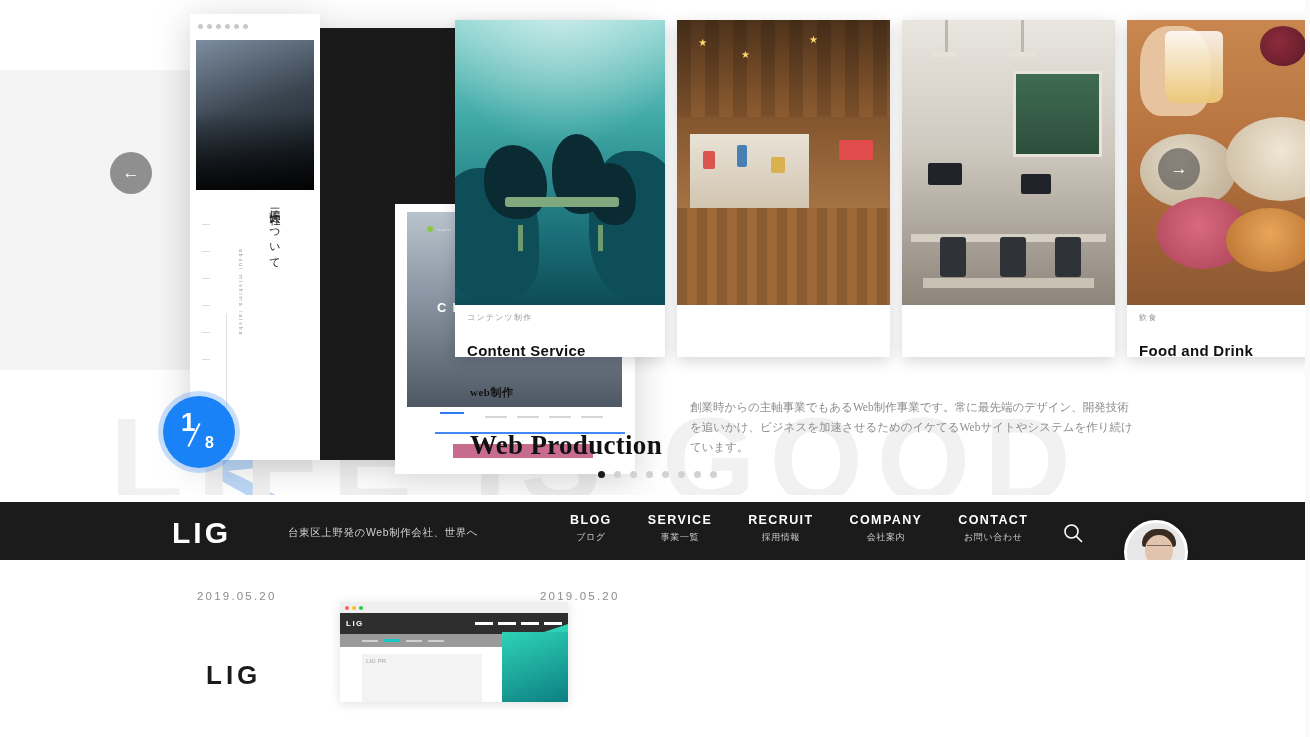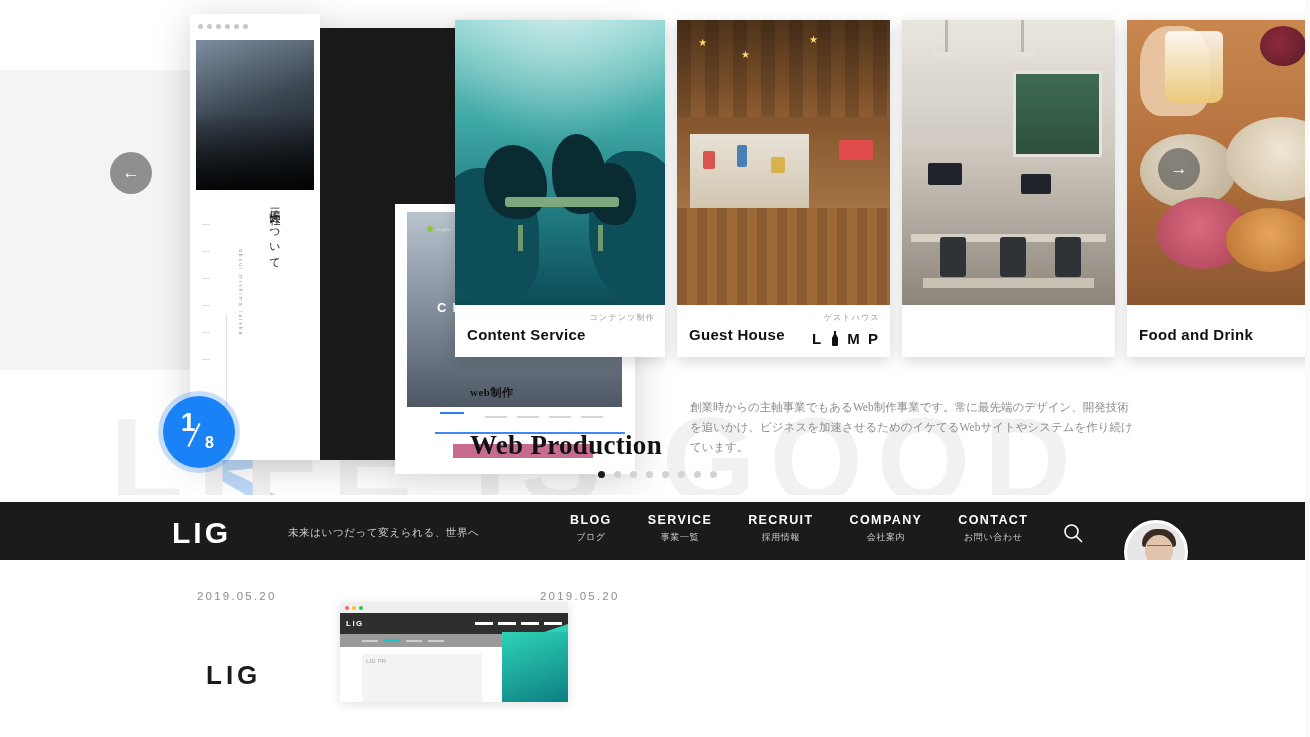--- a/index.html
+++ b/index.html
@@ -80,21 +80,21 @@
   .sc-c-nav i { display:block; width:22px; height:2px; background:#d6d6d6;}
   .sc-c-line { position:absolute; left:40px; top:228px; width:190px; height:2px; background:#3f88f5;}
   .sc-c-btn { position:absolute; left:58px; top:240px; width:140px; height:14px; background:#c76b8f;}
 
   
   .cards { position:absolute; left:455px; top:20px; display:flex; gap:12px; }
   .card { width:210px; background:#fff; box-shadow:0 4px 14px rgba(0,0,0,.16); position:relative; }
   .card.wide { width:213px; }
   .card-img { height:285px; position:relative; overflow:hidden; }
   .card-body { height:52px; padding:7px 10px 0 12px; position:relative; }
-  .card-kicker { font-size:8px; color:#999; letter-spacing:1.2px; margin-bottom:3px;text-align:right; }
+  .card-kicker { font-size:8px; color:#999; letter-spacing:1.2px; margin-bottom:19px; }
   .card-title { font-size:15px; font-weight:bold; color:#111; letter-spacing:.3px; }
   .card-logo { position:absolute; right:10px; bottom:10px; }
 
   .img-dive { background:linear-gradient(180deg,#8fd6d2 0%,#3fa9a6 35%,#1b6f78 75%,#0d4c57 100%); }
   .img-dive:before{content:""; position:absolute; left:-20%; top:-10%; width:140%; height:60%;
     background:radial-gradient(ellipse at 50% 0%,rgba(255,255,255,.55),rgba(255,255,255,0) 65%);}
   .dv-rock{position:absolute; background:#0e4e58; border-radius:40% 50% 30% 45%;}
   .dv-diver{position:absolute; background:#0b2b33; border-radius:45% 55% 40% 50%;}
   .dv-table{position:absolute; left:24%; top:62%; width:54%; height:10px; background:#7fa87e; border-radius:3px;}
   .dv-leg{position:absolute; top:72%; width:5px; height:26px; background:#6e9a6d;}
@@ -307,28 +307,20 @@
           <div class="gh-star" style="left:10%;top:6%;">★</div>
           <div class="gh-star" style="left:30%;top:10%;">★</div>
           <div class="gh-star" style="left:62%;top:5%;">★</div>
           <div class="gh-shelf"></div>
           <div class="gh-item" style="left:12%;top:46%;width:12px;height:18px;"></div>
           <div class="gh-item" style="left:28%;top:44%;width:10px;height:22px;background:#4a7fb5;"></div>
           <div class="gh-item" style="left:44%;top:48%;width:14px;height:16px;background:#d9b24f;"></div>
           <div class="gh-neon"></div>
           <div class="gh-counter"></div>
         </div>
-        <div class="card-body">
-          <div class="card-kicker">ゲストハウス</div>
-          <div class="card-title">Guest House</div>
-          <div class="card-logo logo-lamp">L
-            <svg width="12" height="15" viewBox="0 0 12 15" style="vertical-align:-2px">
-              <path d="M5 0h2v3l2 4v7a1 1 0 0 1-1 1H4a1 1 0 0 1-1-1V7l2-4z" fill="#111"></path>
-            </svg> M P</div>
-        </div>
       </div>
 
       <div class="card wide">
         <div class="card-img img-cowork">
           <div class="cw-lamp" style="left:20%;"></div>
             <div class="cw-lampb" style="left:14%;top:32px;"></div>
           <div class="cw-lamp" style="left:56%;"></div>
             <div class="cw-lampb" style="left:50%;top:32px;"></div>
           <div class="cw-board"></div>
           <div class="cw-mon" style="left:12%;top:50%;width:34px;height:22px;"></div>
@@ -385,21 +377,21 @@
       <i></i>
       <i></i>
       <i></i>
     </div>
   </div>
 
   <div class="navbar">
     <div class="brand">
       <span>LIG</span>
     </div>
-    <div class="tagline">未来はいつだって変えられる、世界へ</div>
+    <div class="tagline">台東区上野発のWeb制作会社、世界へ</div>
 
     <div class="navlinks">
       <div class="navlink">
         <div class="en">BLOG</div>
         <div class="jp">ブログ</div>
       </div>
       <div class="navlink">
         <div class="en">SERVICE</div>
         <div class="jp">事業一覧</div>
       </div>

